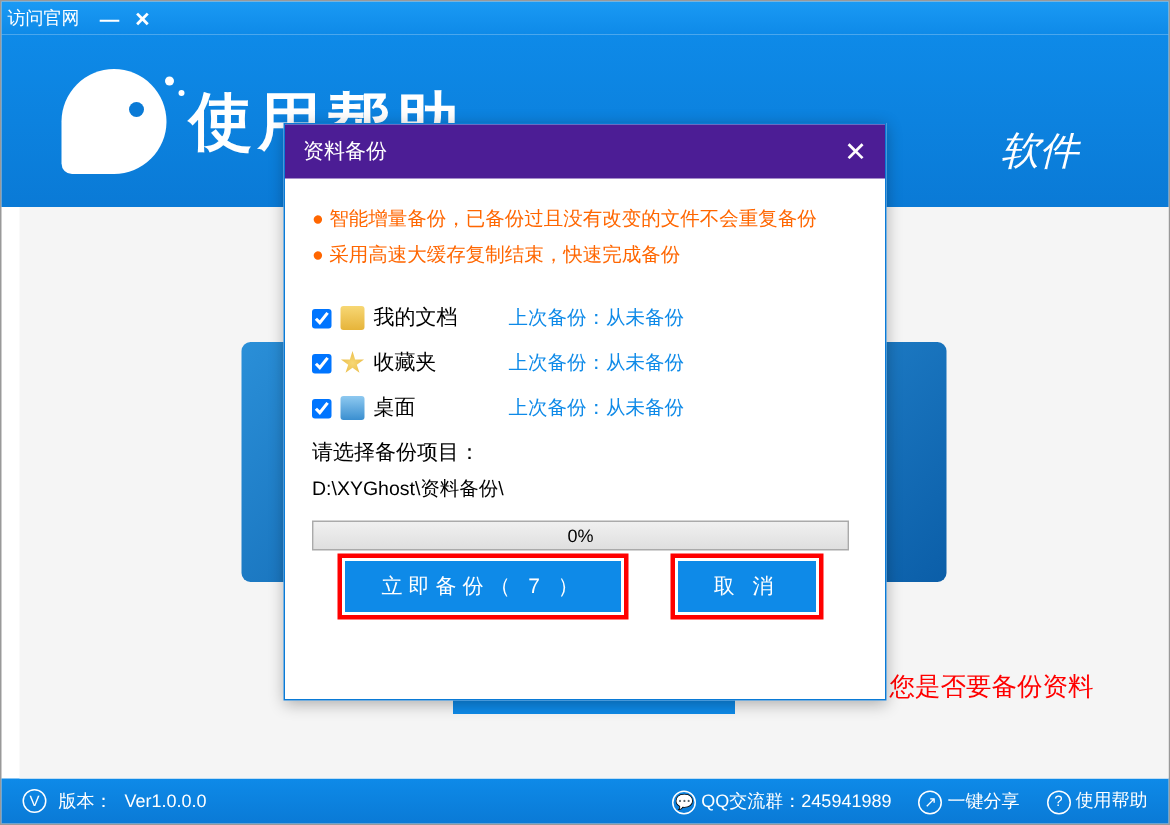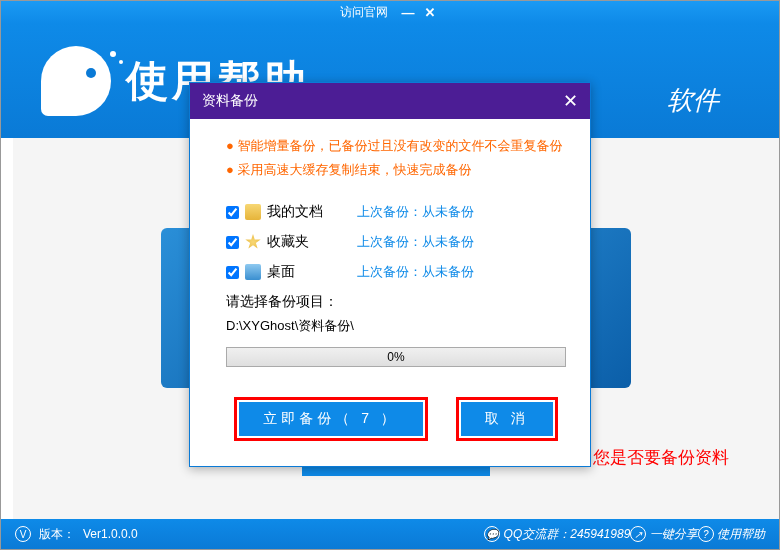--- a/index.html
+++ b/index.html
@@ -1,20 +1,20 @@
 <!DOCTYPE html>
 <html><head>
 <meta charset="utf-8">
 <style>
 * { margin: 0; padding: 0; box-sizing: border-box; }
 body { font-family: "Microsoft YaHei", Arial, sans-serif; background: #fff; width: 780px; height: 550px; overflow: hidden; position: relative; }
 
 .window { width: 780px; height: 550px; border: 1px solid #999; display: flex; flex-direction: column; }
 
-.titlebar { background: linear-gradient(to bottom, #1a9af4, #0e8ae8); height: 22px; display: flex; justify-content: center; align-items: center; padding: 0 4px; gap: 2px; }
+.titlebar { background: linear-gradient(to bottom, #1a9af4, #0e8ae8); height: 22px; display: flex; justify-content: flex-start; align-items: center; padding: 0 4px; gap: 2px; }
 .titlebar-link { color: #fff; font-size: 12px; margin-right: 8px; cursor: pointer; }
 .titlebar-btn { width: 20px; height: 16px; display: flex; align-items: center; justify-content: center; cursor: pointer; color: #fff; font-size: 13px; font-weight: bold; }
 
 .header { background: linear-gradient(to bottom, #0e8ae8, #0a7ad6); height: 115px; display: flex; align-items: center; padding-left: 40px; position: relative; }
 .logo-fish { width: 70px; height: 70px; background: #fff; border-radius: 50% 50% 50% 10%; position: relative; margin-right: 15px; }
 .logo-fish::before { content: ""; position: absolute; right: 15px; top: 22px; width: 10px; height: 10px; background: #0a7ad6; border-radius: 50%; }
 .logo-fish::after { content: ""; position: absolute; right: -5px; top: 5px; width: 6px; height: 6px; background: #fff; border-radius: 50%; box-shadow: 8px 8px 0 -1px #fff; }
 .logo-text { color: #fff; font-size: 42px; font-weight: bold; letter-spacing: 4px; }
 .tagline { position: absolute; left: 430px; top: 30px; color: #fff; font-style: italic; font-size: 20px; font-family: cursive; }
 .tagline2 { position: absolute; right: 60px; top: 60px; color: #fff; font-size: 26px; font-style: italic; }
@@ -22,47 +22,47 @@
 .body-area { flex: 1; background: #f5f5f5; position: relative; display: flex; flex-direction: column; align-items: center; margin-left: 12px; }
 
 .os-cards { display: flex; gap: 30px; margin-top: 90px; }
 .os-card { width: 220px; height: 160px; background: linear-gradient(135deg, #2a8fd8, #0b5ea8); border-radius: 6px; display: flex; align-items: center; justify-content: center; color: #fff; font-size: 28px; font-style: italic; position: relative; }
 
 .reinstall-btn { margin-top: 30px; background: #0e8ae8; color: #fff; border: none; padding: 14px 50px; font-size: 22px; cursor: pointer; }
 
 .dialog { position: absolute; left: 189px; top: 82px; width: 402px; height: 385px; background: #fff; border: 1px solid #0a7ad6; box-shadow: 0 2px 10px rgba(0,0,0,0.3); z-index: 10; }
 .dialog-title { background: #4c1d95; color: #fff; height: 36px; display: flex; align-items: center; justify-content: space-between; padding: 0 12px; font-size: 14px; gap: 12px; }
 .dialog-close { cursor: pointer; font-size: 18px; }
-.dialog-body { padding: 18px 24px 12px 36px; font-size: 13px; }
+.dialog-body { padding: 18px 24px 12px 18px; font-size: 13px; }
 .bullet { color: #ff6600; margin-bottom: 6px; }
 .bullet::before { content: "● "; color: #ff6600; }
 
 .items { margin-top: 18px; }
 .item-row { display: flex; align-items: center; height: 30px; }
 .item-row input { margin-right: 6px; }
 .item-icon { width: 16px; height: 16px; margin-right: 6px; display: inline-block; }
 .item-label { width: 90px; font-size: 14px; }
 .item-status { color: #0e8ae8; font-size: 13px; cursor: pointer; text-align: center; }
 
 .dir-label { font-size: 14px; margin-top: 6px; }
 .dir-path { font-size: 13px; margin: 6px 0 12px 0; }
 
 .progress { width: 100%; height: 20px; border: 1px solid #aaa; background: linear-gradient(to bottom, #f0f0f0, #dfdfdf); display: flex; align-items: center; justify-content: center; font-size: 12px; }
 .progress-hint { text-align: center; font-size: 13px; margin-top: 6px; }
 
-.dialog-buttons { display: flex; justify-content: center; gap: 28px; margin-top: 30px; align-items: flex-end; }
+.dialog-buttons { display: flex; justify-content: center; gap: 28px; margin-top: 2px; align-items: flex-end; }
 .dlg-btn { background: #0e8ae8; color: #fff; border: none; padding: 8px 24px; font-size: 14px; cursor: pointer; letter-spacing: 4px; }
 .highlight-box { border: 3px solid #ff0000; padding: 2px; }
 
 .annotation { position: absolute; right: 50px; bottom: 50px; color: #ff0000; font-size: 17px; z-index: 5; }
 .arrow { position: absolute; right: 195px; bottom: 80px; z-index: 5; }
 
 .footer { background: linear-gradient(to bottom, #0e8ae8, #0a7ad6); height: 30px; display: flex; align-items: center; color: #fff; font-size: 12px; padding: 0 14px; justify-content: space-between; }
 .footer-left, .footer-right { display: flex; align-items: center; gap: 8px; }
-.footer-right { gap: 0; font-style: italic; }
+.footer-right { gap: 18px; }
 .circ { display: inline-flex; width: 16px; height: 16px; border: 1px solid #fff; border-radius: 50%; align-items: center; justify-content: center; font-size: 10px; }
 
 .icon-folder { background: linear-gradient(#f7d774,#e6b43a); border-radius: 2px; }
 .icon-star { background: radial-gradient(#f7d774,#e6b43a); clip-path: polygon(50% 0,61% 35%,98% 35%,68% 57%,79% 91%,50% 70%,21% 91%,32% 57%,2% 35%,39% 35%); }
 .icon-monitor { background: linear-gradient(#8ec9f0,#3a8fd0); border-radius: 2px; }
 </style>
 </head>
 <body>
 
 <div class="window">

